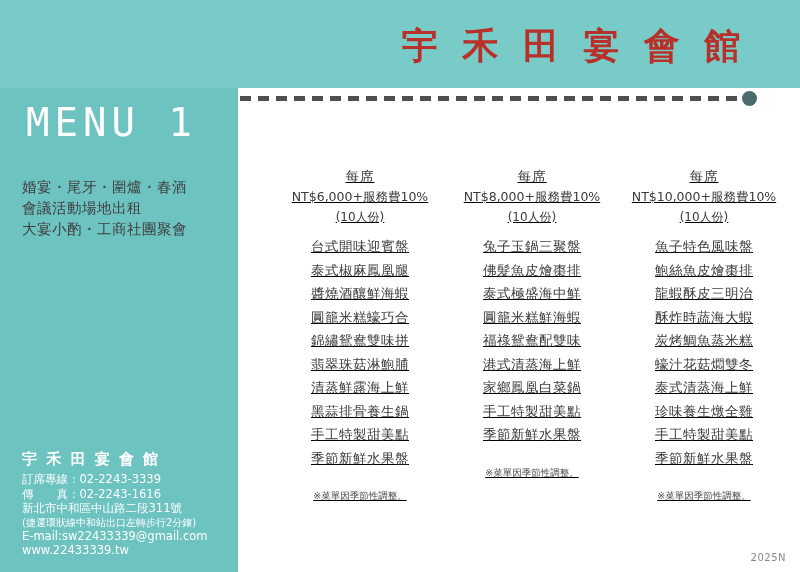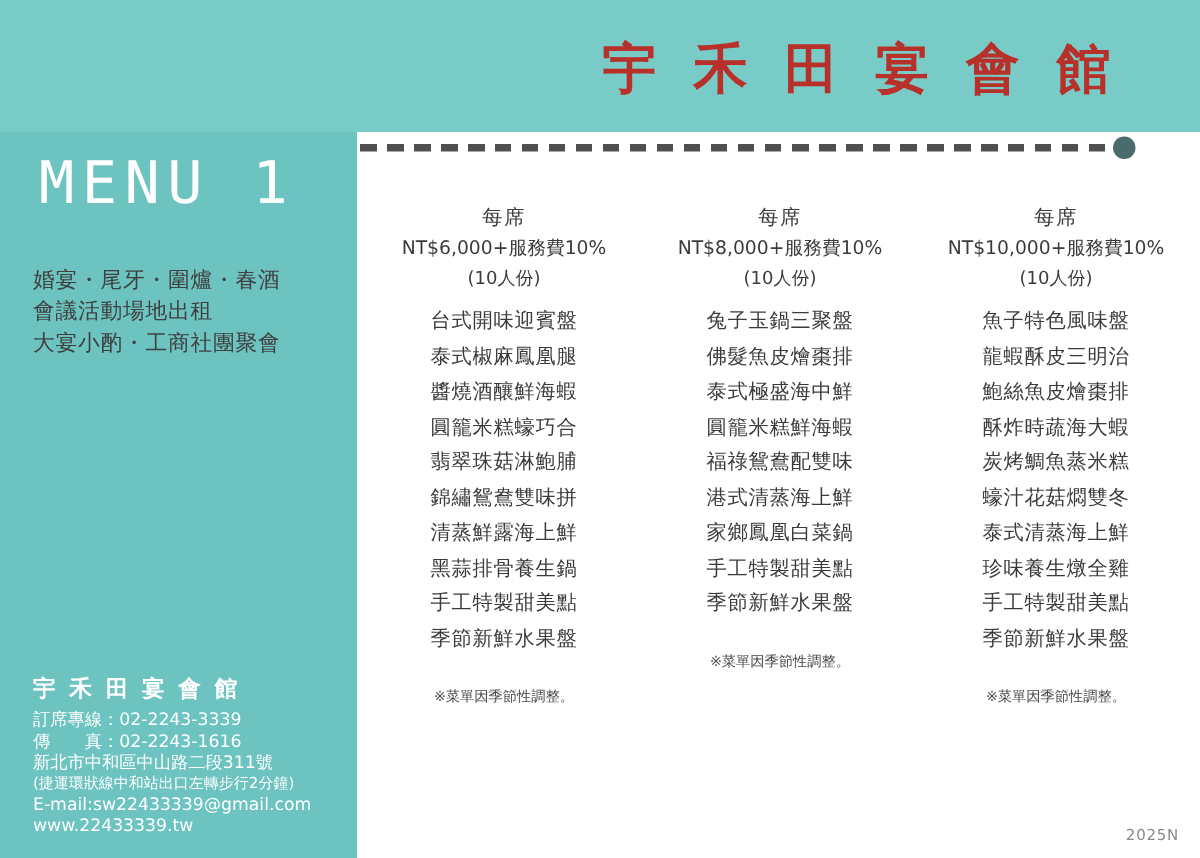--- a/index.html
+++ b/index.html
@@ -115,24 +115,25 @@
     width: 15px;
     height: 15px;
     border-radius: 50%;
     background: #4a6b6b;
   }
 
   
   .columns {
     position: absolute;
     left: 250px;
-    top: 136px;
+    top: 168px;
     width: 540px;
     display: flex;
-    justify-content: space-between;
+    justify-content: flex-end;
+    text-decoration: underline;
   }
   .col {
     width: 172px;
     text-align: center;
     color: #3b3b3b;
   }
   .col .seat {
     font-size: 13.5px;
     letter-spacing: 1px;
     margin-bottom: 3px;
@@ -206,22 +207,22 @@
   <div class="columns">
 
     <div class="col col-1">
       <div class="seat">每席</div>
       <div class="price">NT$6,000+服務費10%</div>
       <div class="persons">(10人份)</div>
       <div class="dish">台式開味迎賓盤</div>
       <div class="dish">泰式椒麻鳳凰腿</div>
       <div class="dish">醬燒酒釀鮮海蝦</div>
       <div class="dish">圓籠米糕蠔巧合</div>
+      <div class="dish">錦繡鴛鴦雙味拼</div>
       <div class="dish">翡翠珠菇淋鮑脯</div>
-      <div class="dish">錦繡鴛鴦雙味拼</div>
       <div class="dish">清蒸鮮露海上鮮</div>
       <div class="dish">黑蒜排骨養生鍋</div>
       <div class="dish">手工特製甜美點</div>
       <div class="dish">季節新鮮水果盤</div>
       <div class="note">※菜單因季節性調整。</div>
     </div>
 
     <div class="col col-2">
       <div class="seat">每席</div>
       <div class="price">NT$8,000+服務費10%</div>
@@ -236,22 +237,22 @@
       <div class="dish">手工特製甜美點</div>
       <div class="dish">季節新鮮水果盤</div>
       <div class="note">※菜單因季節性調整。</div>
     </div>
 
     <div class="col col-3">
       <div class="seat">每席</div>
       <div class="price">NT$10,000+服務費10%</div>
       <div class="persons">(10人份)</div>
       <div class="dish">魚子特色風味盤</div>
+      <div class="dish">鮑絲魚皮燴棗排</div>
       <div class="dish">龍蝦酥皮三明治</div>
-      <div class="dish">鮑絲魚皮燴棗排</div>
       <div class="dish">酥炸時蔬海大蝦</div>
       <div class="dish">炭烤鯛魚蒸米糕</div>
       <div class="dish">蠔汁花菇燜雙冬</div>
       <div class="dish">泰式清蒸海上鮮</div>
       <div class="dish">珍味養生燉全雞</div>
       <div class="dish">手工特製甜美點</div>
       <div class="dish">季節新鮮水果盤</div>
       <div class="note">※菜單因季節性調整。</div>
     </div>
 

